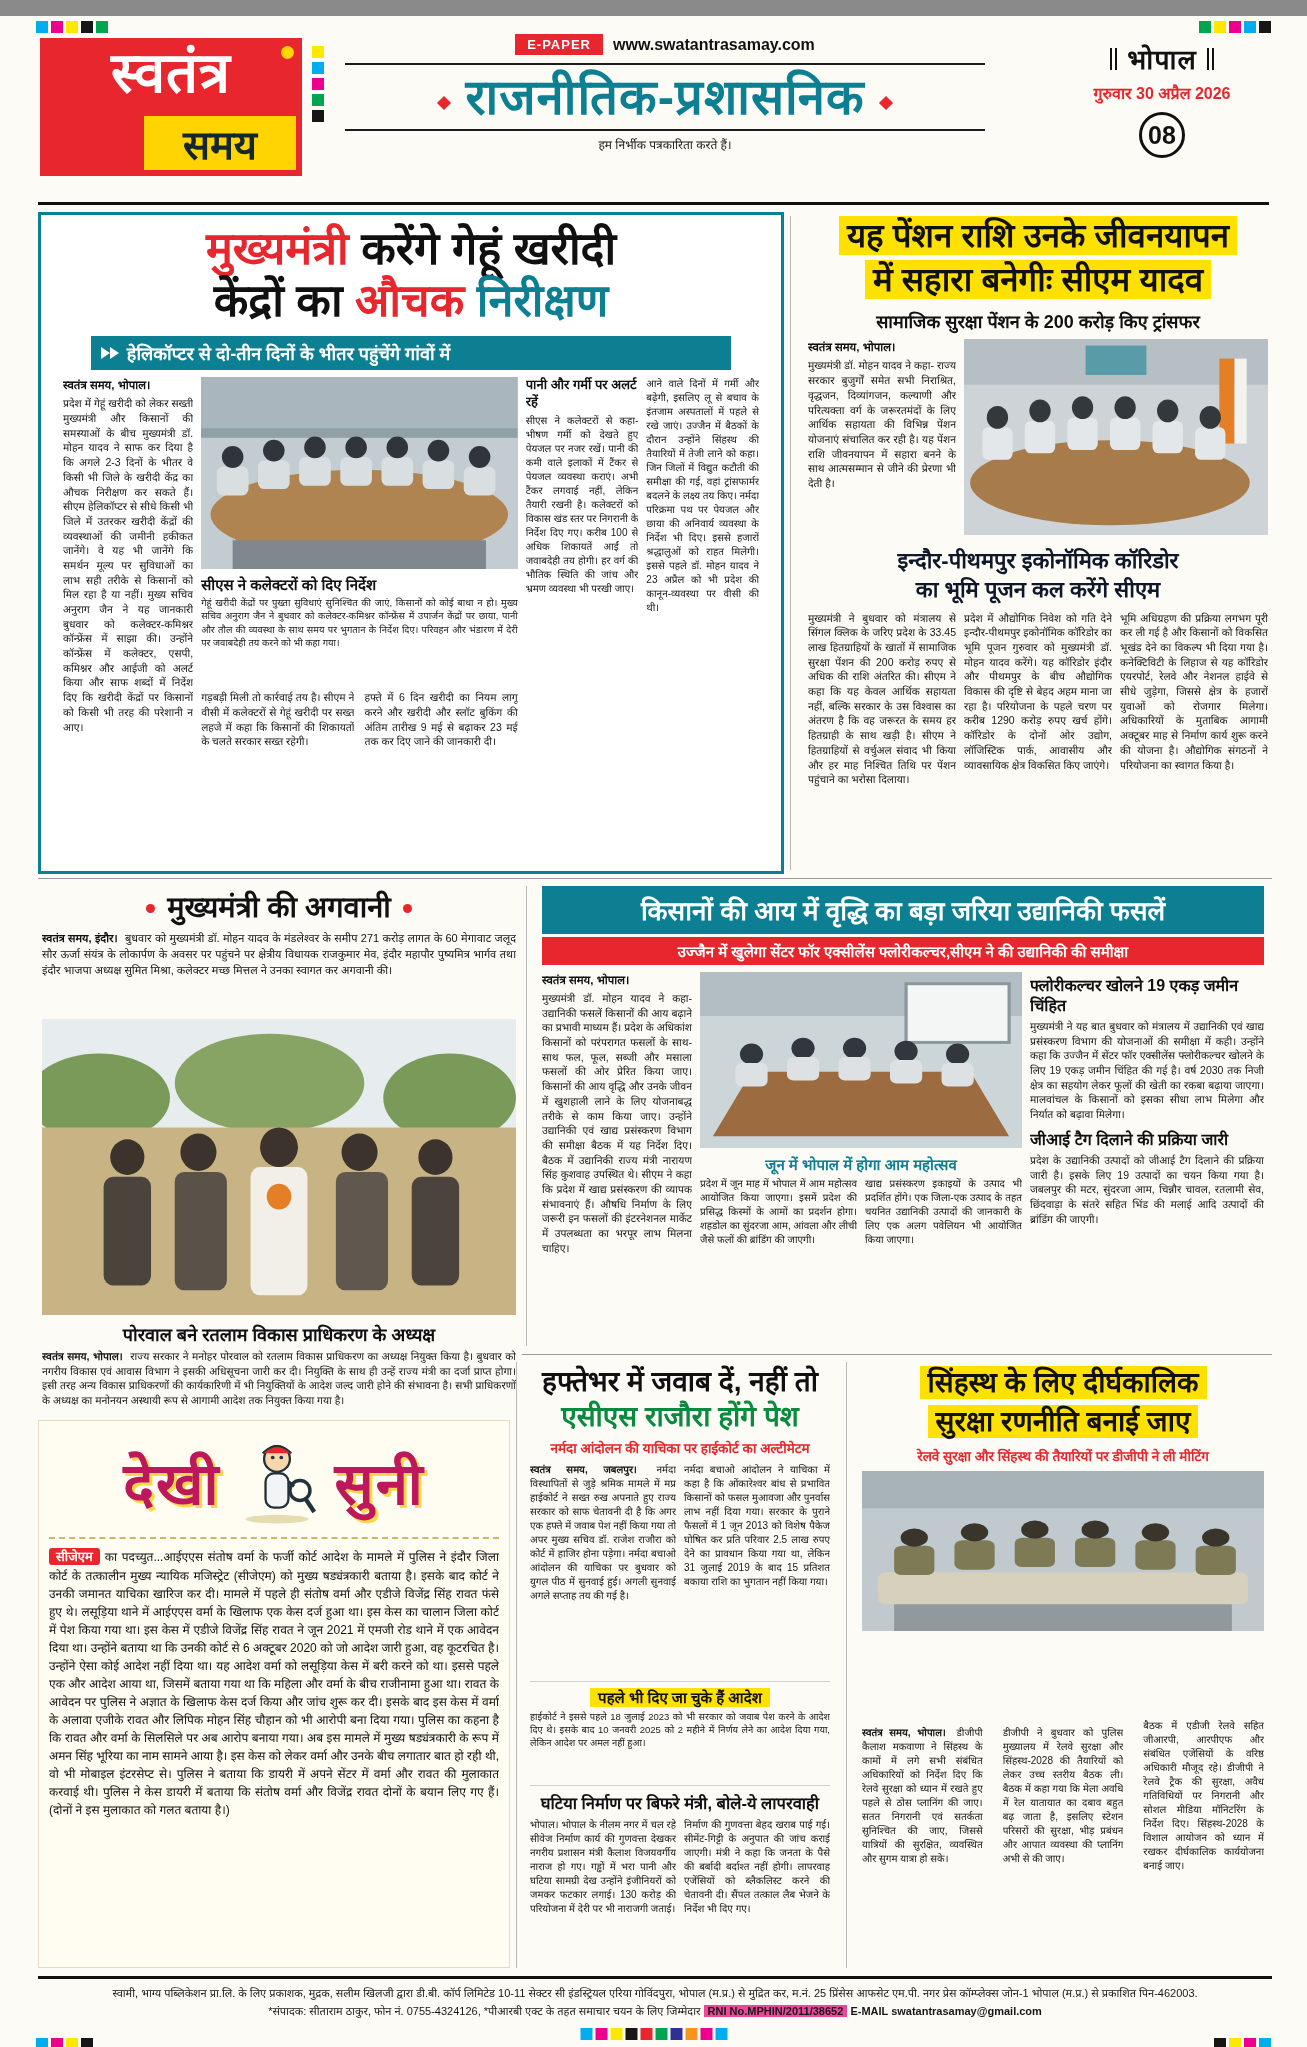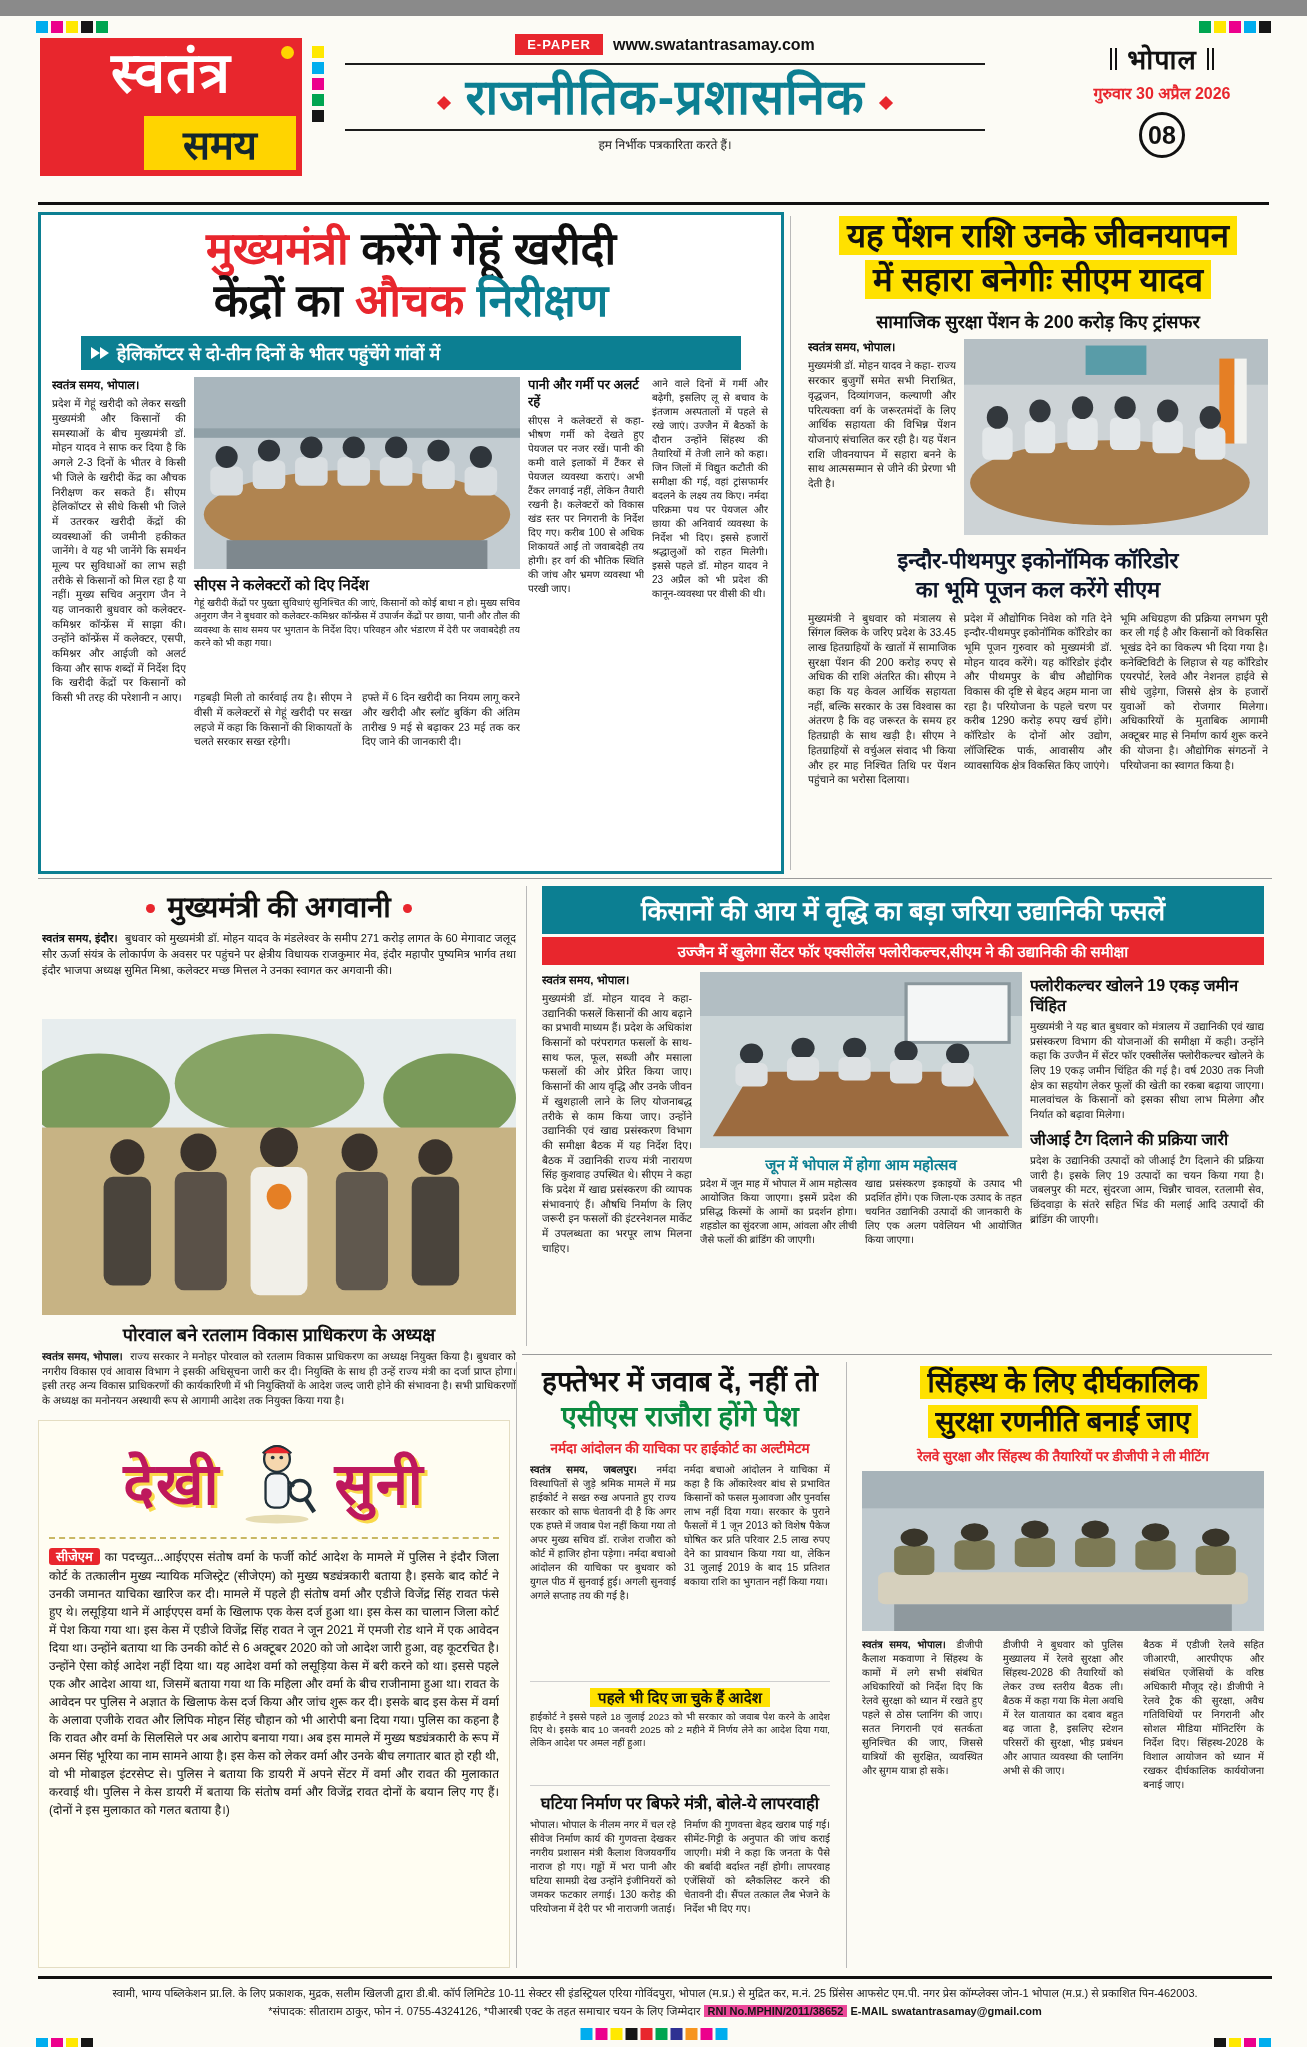--- a/index.html
+++ b/index.html
@@ -44,21 +44,21 @@
   .byline-inline { font-weight:800; margin-right:4px; }
   .body-txt { font-size:10.5px; line-height:1.4; text-align:justify; color:#161616; }
   .small-txt { font-size:9.5px; line-height:1.38; text-align:justify; color:#222; }
   .col { overflow:hidden; }
   .vline { position:absolute; border-left:1px solid #b9b9b9; }
   .hline { position:absolute; border-top:1px solid #9a9a9a; }
   .photo { width:100%; overflow:hidden; background:#c9c9c9; }
   .photo svg { display:block; width:100%; height:100%; }
 
   
-  .a1 { position:absolute; left:38px; top:196px; width:746px; height:662px; border:3px solid #0c7f92; background:#fff; padding:8px 11px; overflow:hidden; }
+  .a1 { position:absolute; left:38px; top:196px; width:746px; height:662px; border:3px solid #0c7f92; background:#fff; padding:8px 22px; overflow:hidden; }
   .a1-head { text-align:center; font-size:45px; font-weight:800; line-height:1.16; }
   .t-red{color:#e8262d} .t-teal{color:#0c7f92} .t-blk{color:#101010}
   .kicker { margin:9px auto 7px; background:#0c7f92; color:#fff; width:92%; padding:5px 10px; font-size:18px; font-weight:800;
             display:flex; align-items:center; gap:8px; }
   .tri { width:0; height:0; border-top:6px solid transparent; border-bottom:6px solid transparent; border-left:9px solid #fff; display:inline-block; }
   .a1-body { display:flex; gap:8px; height:486px; }
   .a1c1 { width:134px; }
   .a1mid { width:326px; display:flex; flex-direction:column; }
   .a1c3, .a1c4 { width:116px; }
   .colhead { font-weight:800; font-size:13px; line-height:1.25; margin-bottom:4px; }
@@ -122,21 +122,21 @@
   .hc-box-head span { background:#ffe100; padding:1px 8px; }
   .gh-head { text-align:center; font-weight:800; font-size:16.5px; line-height:1.25; margin:8px 0 4px; border-top:1px solid #cfcfcf; padding-top:7px; }
   .gh-cols { display:flex; gap:8px; height:130px; }
   .gh-cols .col { flex:1; }
 
   
   .a7 { position:absolute; left:854px; top:1346px; width:418px; height:606px; padding:2px 8px; overflow:hidden; }
   .a7-head { text-align:center; font-size:28px; font-weight:800; line-height:1.38; }
   .a7-sub { text-align:center; color:#e8262d; font-weight:800; font-size:13.5px; margin:6px 0; }
   .ph5 { height:160px; margin-bottom:7px; }
-  .a7-cols { display:flex; gap:20px; height:316px; }
+  .a7-cols { display:flex; gap:20px; height:316px;align-items:center; }
   .a7-cols .col { flex:1; }
 
   
   .footer { position:absolute; left:38px; top:1960px; width:1234px; border-top:3px solid #111; padding-top:6px; text-align:center;
             font-size:11px; line-height:1.6; color:#161616; }
   .foot-bold { font-weight:800; }
   .foot-hl { background:#ec4899; font-weight:800; padding:0 4px;text-align:center; }
 </style>
 </head>
 <body>

